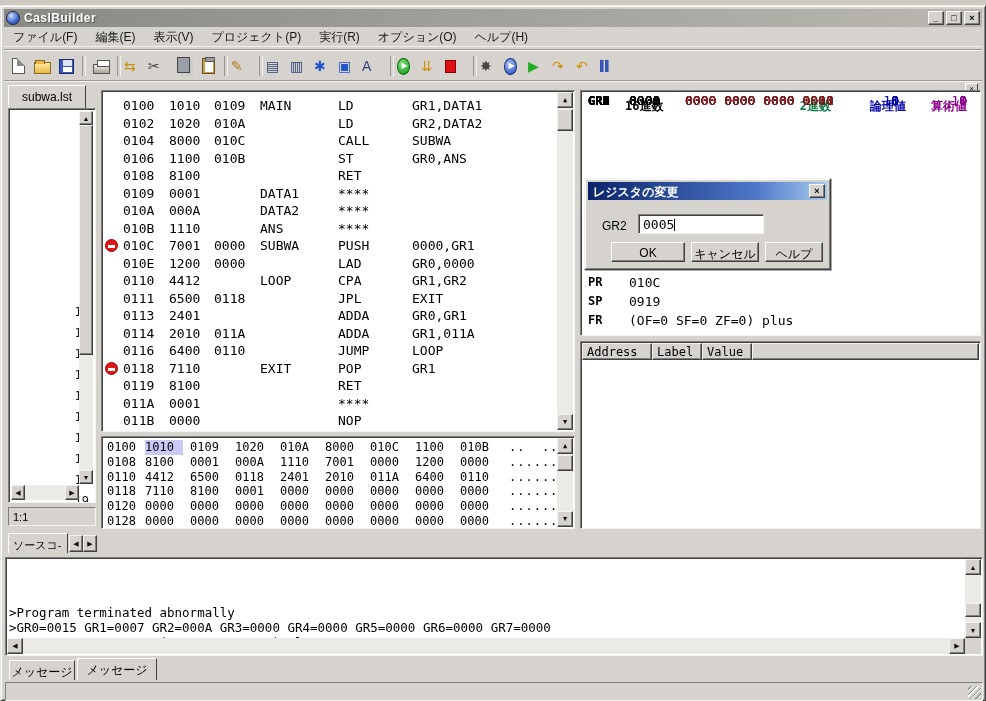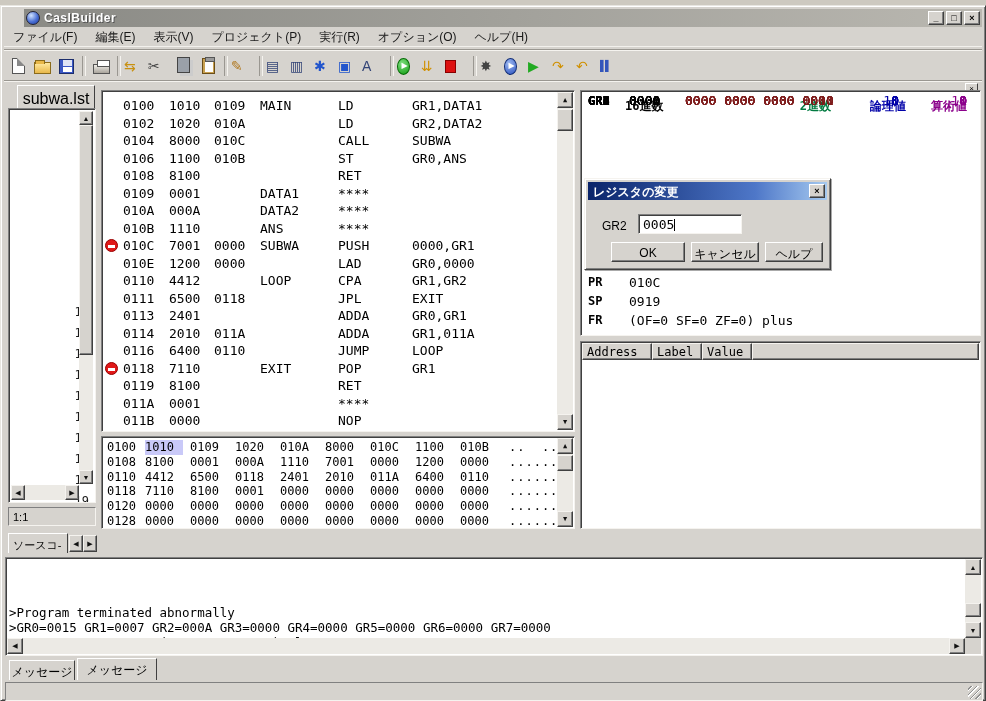--- a/index.html
+++ b/index.html
@@ -6,21 +6,21 @@
   html,body { width:986px; height:701px; overflow:hidden; }
   body { background:#cdc9c0; font-family:"Liberation Sans","DejaVu Sans",sans-serif; position:relative; }
   .mono { font-family:"DejaVu Sans Mono","Liberation Mono",monospace; }
 
   .window { position:absolute; left:0; top:5px; right:0; bottom:0; background:#d6d3ce;
             border:1px solid #404040; border-top-color:#e8e6e1; border-left-color:#e8e6e1;
             box-shadow: inset 1px 1px 0 #ffffff, inset -1px -1px 0 #808080; }
 
   
   .titlebar { position:absolute; left:3px; right:3px; top:3px; height:18px;
-              background:linear-gradient(90deg,#8a8a85,#b9b7b0); display:flex; align-items:center; padding:0 2px;margin-left:20px; }
+              background:linear-gradient(90deg,#8a8a85,#b9b7b0); display:flex; align-items:center; padding:0 2px; }
   .app-icon { width:14px; height:14px; border-radius:50%;
               background:radial-gradient(circle at 35% 30%,#cfe2ff,#4a6fd4 55%,#1b3a9e); border:1px solid #223; margin-right:4px; }
   .title-text { color:#fff; font-weight:bold; font-size:12px; letter-spacing:0.5px; flex:1;
                 text-shadow:1px 1px 0 #555; }
   .winbtn { width:16px; height:14px; margin-left:2px; background:#d6d3ce; font-size:9px; line-height:12px;
             text-align:center; border:1px solid; border-color:#fff #404040 #404040 #fff; box-shadow:inset -1px -1px 0 #808080; font-weight:bold; }
 
   
   .menubar { position:absolute; left:3px; top:23px; right:3px; height:18px; display:flex; align-items:center;
              font-size:12px; color:#1a1a1a; border-bottom:1px solid #f2f0ec; }
@@ -65,21 +65,21 @@
   .pane-close { position:absolute; right:7px; top:77px; width:13px; height:12px; background:#d6d3ce; font-size:8px;
                 line-height:10px; text-align:center; border:1px solid; border-color:#fff #404040 #404040 #fff; }
 
   
   .sunken { background:#fff; border:1px solid; border-color:#808080 #f5f3ef #f5f3ef #808080;
             box-shadow: inset 1px 1px 0 #404040; }
 
   
   .side-tab { position:absolute; left:7px; top:79px; width:78px; height:23px; background:#d6d3ce;
               border:1px solid #404040; border-bottom:none; border-top-color:#fff; border-left-color:#fff;
-              font-size:16px; text-align:center; padding-top:4px;margin-left:9px; }
+              font-size:12px; text-align:center; padding-top:4px; }
   .side-list { position:absolute; left:7px; top:102px; width:88px; height:395px; overflow:hidden; }
   .side-nums { position:absolute; left:2px; top:4px; width:78px; text-align:right; font-size:12px;
                line-height:21px; color:#1a1a1a; }
   .side-vscroll { position:absolute; right:2px; top:2px; width:14px; bottom:18px; background:#eceae5; }
   .side-hscroll { position:absolute; left:2px; right:16px; bottom:2px; height:15px; background:#eceae5; display:flex; justify-content:space-between; }
   .sb-btn { background:#d6d3ce; border:1px solid; border-color:#f5f3ef #404040 #404040 #f5f3ef;
             box-shadow:inset -1px -1px 0 #808080; font-size:7px; color:#111; display:flex; align-items:center; justify-content:center; }
   .pos-box { position:absolute; left:7px; top:501px; width:88px; height:19px; background:#d6d3ce;
              border:1px solid; border-color:#808080 #f5f3ef #f5f3ef #808080; font-size:11px; padding:3px 0 0 4px; }
   .src-tab { position:absolute; left:7px; top:527px; width:60px; height:20px; background:#d6d3ce;
@@ -138,21 +138,21 @@
   .dialog { position:absolute; left:583px; top:172px; width:247px; height:92px; background:#d6d3ce;
             border:1px solid #404040; border-top-color:#f5f3ef; border-left-color:#f5f3ef;
             box-shadow: inset 1px 1px 0 #fff, inset -1px -1px 0 #808080, 1px 1px 0 #00000055; z-index:10; }
   .dlg-title { position:absolute; left:3px; top:3px; right:3px; height:18px;
                background:linear-gradient(90deg,#0a246a,#4e77c8 70%,#a6caf0); color:#fff; font-weight:bold;
                font-size:12px; padding:2px 0 0 5px; }
   .dlg-x { position:absolute; right:2px; top:2px; width:16px; height:14px; background:#d6d3ce; text-align:center;
            font-size:9px; line-height:12px; color:#000; font-weight:bold;
            border:1px solid; border-color:#fff #404040 #404040 #fff; box-shadow:inset -1px -1px 0 #808080; }
   .dlg-label { position:absolute; left:17px; top:40px; font-size:12px; }
-  .dlg-input { position:absolute; left:53px; top:35px; width:104px; height:20px; background:#fff;
+  .dlg-input { position:absolute; left:53px; top:35px; width:126px; height:20px; background:#fff;
                border:1px solid; border-color:#808080 #f5f3ef #f5f3ef #808080; box-shadow:inset 1px 1px 0 #404040;
                font-size:13px; padding:2px 0 0 4px; }
   .caret { display:inline-block; width:1px; height:12px; background:#000; vertical-align:-2px; }
   .dlg-btn { position:absolute; top:63px; height:20px; background:#d6d3ce; font-size:12px; text-align:center;
              padding-top:3px; border:1px solid; border-color:#fff #404040 #404040 #fff; box-shadow:inset -1px -1px 0 #808080; }
   .dlg-ok { left:26px; width:74px; } .dlg-cancel { left:106px; width:68px; } .dlg-help { left:180px; width:58px; }
 
   
   .runbar { position:absolute; left:100px; top:527px; width:880px; height:19px; background:#d6d3ce;
             border:1px solid; border-color:#808080 #f5f3ef #f5f3ef #808080; font-size:12px; padding:3px 0 0 28px;

